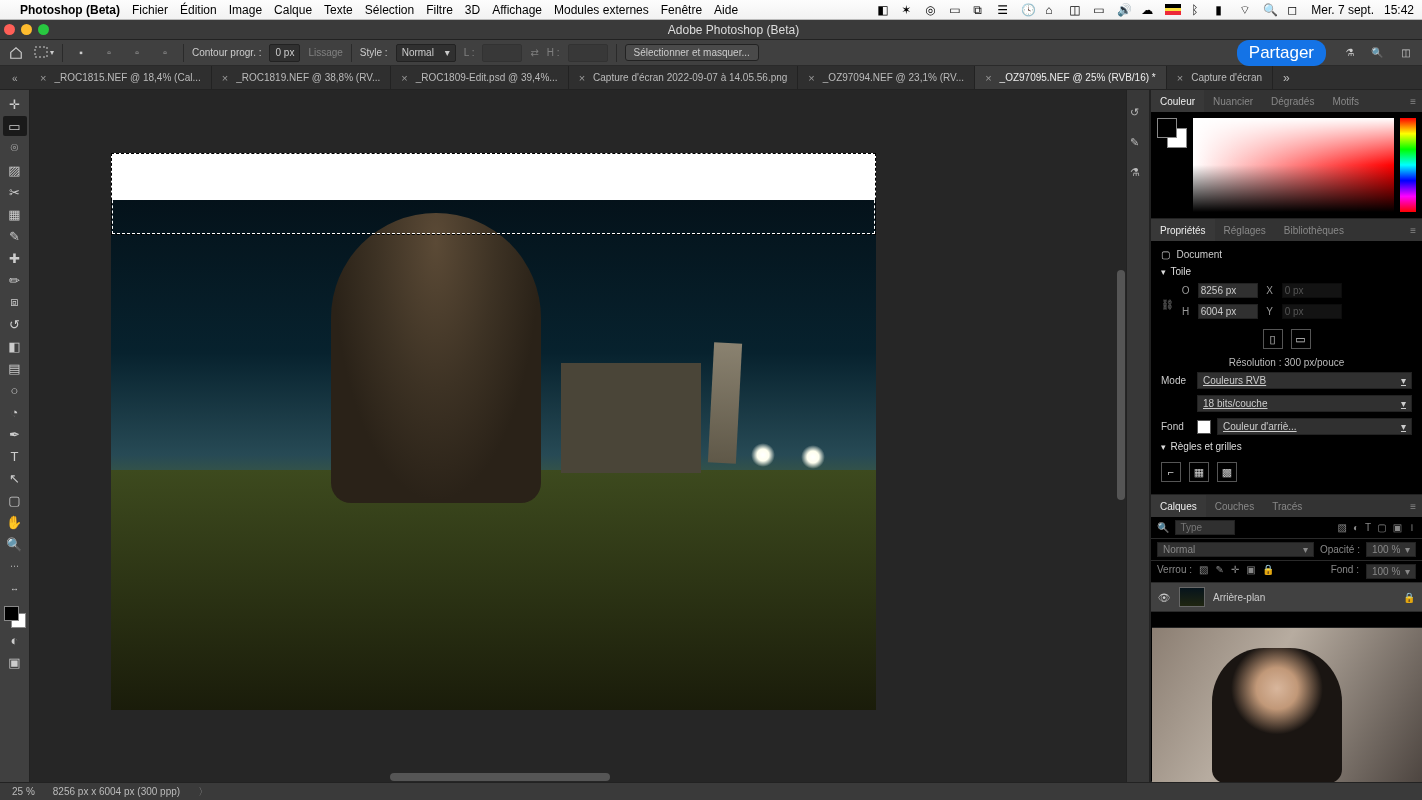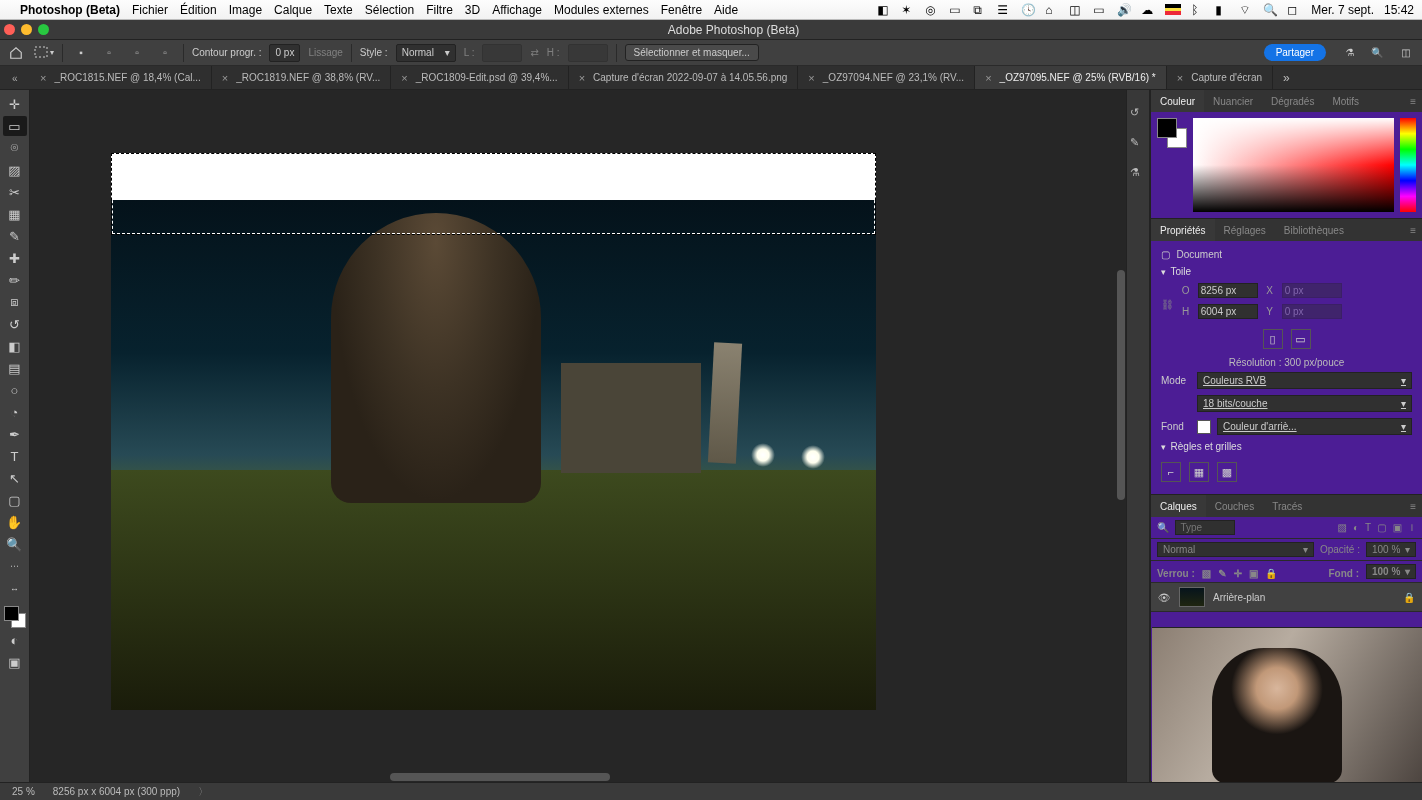--- a/index.html
+++ b/index.html
@@ -20,21 +20,21 @@
 .traffic span { width:11px; height:11px; border-radius:50%; display:inline-block; }
 .tl-close{background:#ff5f57}.tl-min{background:#febc2e}.tl-max{background:#28c840}
 .win-title .title-text { margin:0 auto; font-size:12px; color:#ddd; }
 
 
 .options-bar { height: 26px; background: #404040; display:flex; align-items:center; padding:0 6px; gap:8px; border-bottom:1px solid #2a2a2a; color:#ccc; font-size:10px; }
 .options-bar .ico-btn { width:20px; height:20px; display:flex; align-items:center; justify-content:center; border-radius:3px; }
 .options-bar .field { background:#303030; border:1px solid #222; padding:1px 5px; height:18px; display:flex; align-items:center; border-radius:2px; }
 .options-bar .sep { width:1px; height:18px; background:#2a2a2a; }
 .options-bar .sel-btn { background:#4a4a4a; border:1px solid #222; padding:2px 8px; border-radius:3px; }
-.options-bar .share-btn { background:#1473e6; color:#fff; padding:3px 12px; border-radius:12px; font-size:10px; margin-left:auto; margin-right:6px;}
+.options-bar .share-btn { background:#1473e6; color:#fff; padding:3px 12px; border-radius:12px; font-size:17px; margin-left:auto; margin-right:6px;}
 .options-bar .disabled { opacity:0.45 }
 
 
 .doc-tabs { height: 24px; background: #2f2f2f; display:flex; align-items:center; padding-left: 30px; border-bottom:1px solid #222; font-size:10px; color:#bbb; overflow:hidden;}
 .doc-tab { display:flex; align-items:center; padding:0 10px; height:100%; gap:8px; border-right:1px solid #222;}
 .doc-tab.active { background:#3c3c3c; color:#eee; }
 .doc-tab .close { font-size:11px; color:#999; }
 .doc-tabs .more { padding:0 10px; font-size:12px; }
 .doc-tabs .dropdown-ind{ position:absolute; left:12px; margin-top:2px; font-size:10px; color:#aaa;}
 
@@ -57,21 +57,21 @@
 .canvas .light{position:absolute; width:24px; height:24px; background:radial-gradient(#fff,#ffe,#fff0 70%); border-radius:50%;}
 .canvas .sel-marquee { position:absolute; left:0; top:0; right:0; height:82px; border:1px dashed #000; outline:1px dashed #fff; outline-offset:-2px; }
 .canvas-scroll-v{position:absolute;right:1px;top:180px;width:8px;height:230px;background:#555;border-radius:4px;}
 .canvas-scroll-h{position:absolute;bottom:1px;left:360px;height:8px;width:220px;background:#555;border-radius:4px;}
 
 
 .mini-panels{ width:24px; background:#383838; border-left:1px solid #222; border-right:1px solid #222; display:flex; flex-direction:column; align-items:center; gap:14px; padding-top:16px;}
 .mini-panels .mp{width:16px;height:16px;color:#bbb;}
 
 
-.right-panels { width: 272px; background:#4c1d95; display:flex; flex-direction:column; border-left:1px solid #222;}
+.right-panels { width: 272px; background:#000000; display:flex; flex-direction:column; border-left:1px solid #222;}
 .panel-group { border-bottom:1px solid #222; }
 .panel-tabs { display:flex; background:#333; height:22px; align-items:center; font-size:10px;}
 .panel-tab { padding:0 9px; height:100%; display:flex; align-items:center; color:#888;}
 .panel-tab.active { background:#383838; color:#eee; }
 .panel-tab-opts { margin-left:auto; padding:0 6px; color:#888;}
 .color-body { height:106px; display:flex; padding:6px; gap:6px;}
 .color-swatches { position:relative; width:30px; height:30px;}
 .color-swatches .fg{position:absolute;width:20px;height:20px;left:0;top:0;background:#000;border:1px solid #888;}
 .color-swatches .bg{position:absolute;width:20px;height:20px;right:0;bottom:0;background:#fff;border:1px solid #888;}
 .color-field { flex:1; background: linear-gradient(to bottom, rgba(255,255,255,1), rgba(255,255,255,0) 50%, rgba(0,0,0,1)), linear-gradient(to right, #fff, #f00); position:relative; }
@@ -85,21 +85,21 @@
 .section-hdr{display:flex;align-items:center;gap:5px;margin:6px 0;color:#ddd;}
 .section-hdr::before{content:"▾";font-size:9px;}
 .icon-row{display:flex;gap:8px;padding:4px 0;}
 .icon-row .ib{width:20px;height:20px;border:1px solid #555;display:flex;align-items:center;justify-content:center;font-size:11px;}
 
 .layers-body{font-size:10px;}
 .layers-opts{display:flex;align-items:center;padding:3px 6px;gap:6px;border-bottom:1px solid #2a2a2a;}
 .layers-opts input{background:#303030;border:1px solid #222;color:#ccc;font-size:10px;padding:1px 4px;width:60px;}
 .layers-row2{display:flex;align-items:center;padding:3px 6px;gap:6px;border-bottom:1px solid #2a2a2a;color:#888;}
 .layers-row2 .sel{background:#303030;border:1px solid #222;padding:1px 5px;flex:1;display:flex;justify-content:space-between;}
-.lock-row{display:flex;align-items:flex-end;padding:3px 6px;gap:7px;border-bottom:1px solid #2a2a2a;color:#888;font-size:10px;font-weight:bold;}
+.lock-row{display:flex;align-items:flex-start;padding:3px 6px;gap:7px;border-bottom:1px solid #2a2a2a;color:#888;font-size:10px;}
 .layer-item{display:flex;align-items:center;padding:4px 6px;gap:8px;background:#414141;border-bottom:1px solid #2a2a2a;}
 .layer-item .eye{width:14px;text-align:center;}
 .layer-item .thumb{width:26px;height:20px;background:linear-gradient(#06141c,#1f2510);border:1px solid #666;}
 .layer-item .lock{margin-left:auto;color:#999;}
 
 
 .webcam{position:absolute;right:0;bottom:18px;width:270px;height:155px;background:linear-gradient(120deg,#8b7e72 0%,#b7aca0 40%,#4d4540 100%);border-top:1px solid #222;}
 .webcam .person{position:absolute;left:60px;top:20px;width:130px;height:135px;background:radial-gradient(circle at 50% 30%,#d8b69c 0%,#c19878 18%,#1a1512 40%);border-radius:40% 40% 10% 10%;}
 
 

